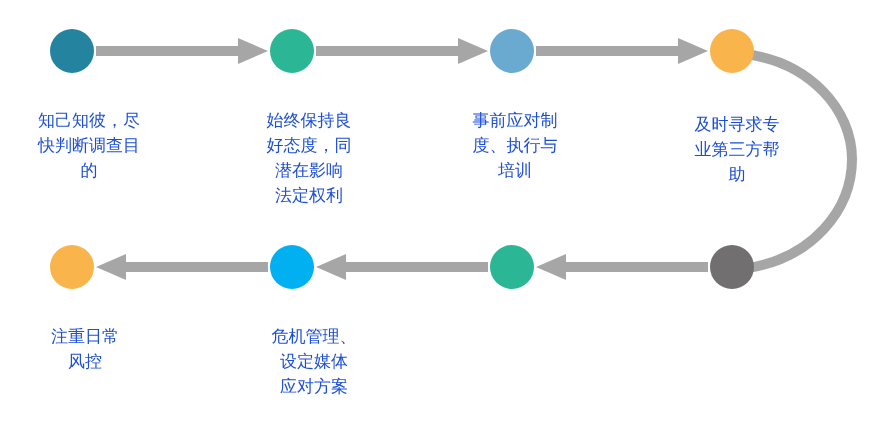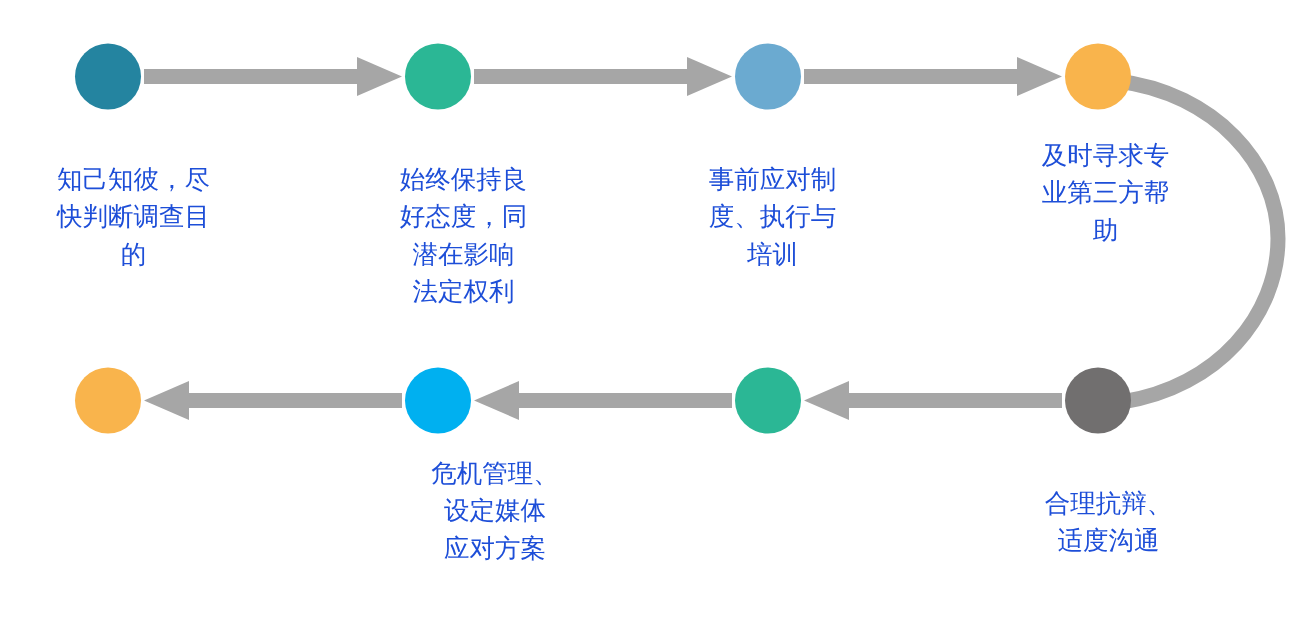--- a/index.html
+++ b/index.html
@@ -93,26 +93,26 @@
 
   <div class="node-label" style="left:244px; top:108px; width:130px;">始终保持良
 好态度，同
 潜在影响
 法定权利</div>
 
   <div class="node-label" style="left:450px; top:108px; width:130px;">事前应对制
 度、执行与
 培训</div>
 
-  <div class="node-label" style="left:662px; top:92px; width:150px;">及时寻求专
+  <div class="node-label" style="left:662px; top:112px; width:150px;">及时寻求专
 业第三方帮
 助</div>
 
-  <div class="node-label" style="left:669px; top:324px; width:140px;">合理抗辩、
-适度沟通</div>
 
 
-  <div class="node-label" style="left:249px; top:304px; width:130px;margin-left:16px;">危机管理、
+  <div class="node-label" style="left:249px; top:324px; width:130px;">危机管理、
 设定媒体
 应对方案</div>
 
+  <div class="node-label" style="left:20px;  top:324px; width:130px;">注重日常
+风控</div>
 
 </div>
 
 </body></html>

